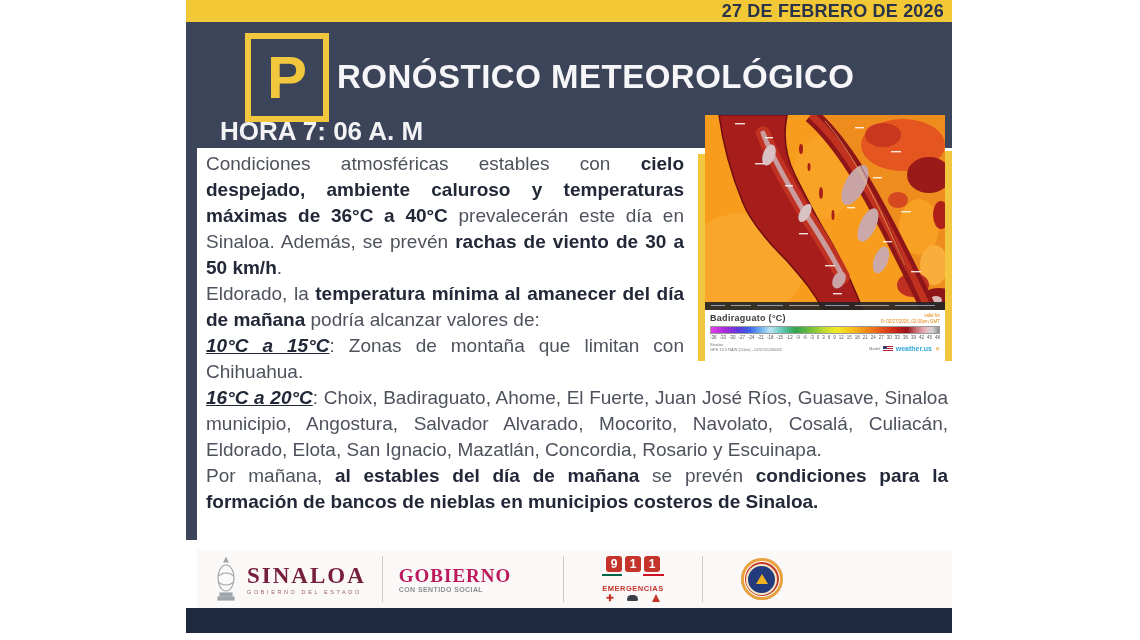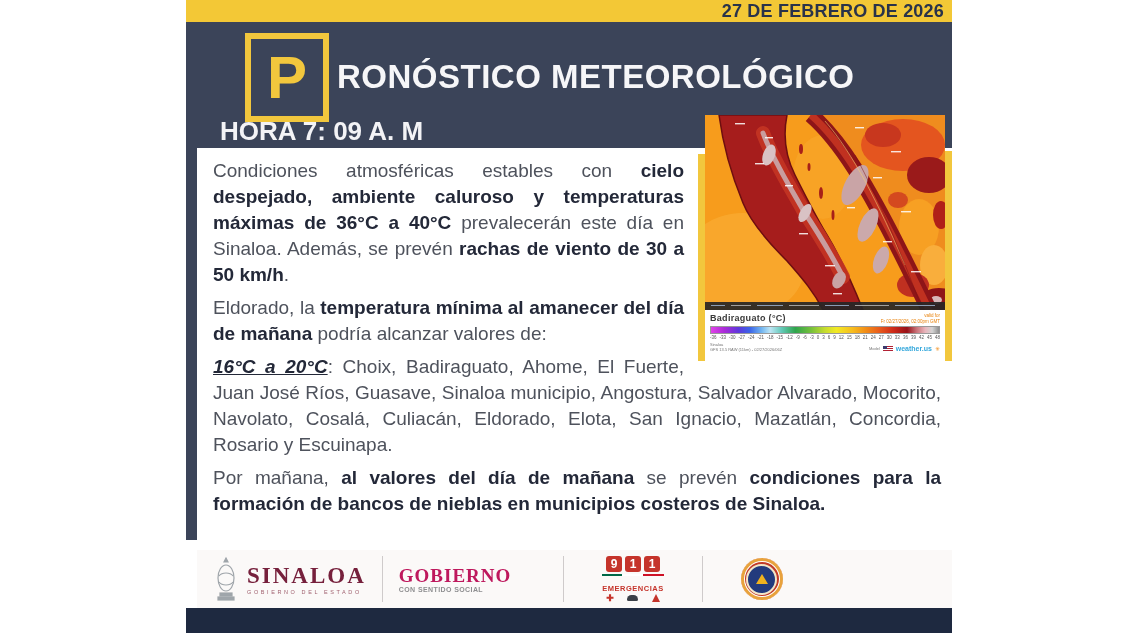--- a/index.html
+++ b/index.html
@@ -19,21 +19,21 @@
   .p-letter{color:#F2C73D;font-size:60px;font-weight:600;line-height:1;}
   .title-block{position:absolute;left:151px;top:12px;color:#F6F6F8;font-weight:bold;
                font-size:33px;line-height:38px;letter-spacing:.5px;margin-top:24px;}
   .hora{position:absolute;left:34px;bottom:1px;color:#F3F3F6;font-weight:bold;font-size:26px;}
 
   
   .sidebar-strip{position:absolute;left:0;top:148px;width:11px;height:392px;background:#3B4459;}
 
   
   .content{position:absolute;left:11px;top:148px;width:755px;padding:3px 4px 0 9px;box-sizing:border-box;}
-  .content p{margin:7px;font-size:19px;line-height:26px;text-align:justify;color:#4E525C;}
+  .content p{margin:0;font-size:19px;line-height:26px;text-align:justify;color:#4E525C;}
   .content b{color:#232838;}
   .temp-range{font-weight:bold;font-style:italic;text-decoration:underline;color:#232838;}
 
   
   .map-float{float:right;width:256px;height:210px;margin:0 -4px 4px 12px;position:relative;}
   .map-visual{position:absolute;top:-36px;right:0;width:254px;height:246px;}
   .strip-left{position:absolute;left:0;top:39px;width:7px;height:207px;background:#F2C73D;}
   .strip-right{position:absolute;right:0;top:36px;width:7px;height:210px;background:#F2C73D;}
   .map-img{position:absolute;left:7px;top:0;width:240px;height:195px;background:#F79C1C;}
   .legend{position:absolute;left:7px;top:195px;width:240px;height:51px;background:#ffffff;
@@ -104,21 +104,21 @@
       <span class="date-text">27 DE FEBRERO DE 2026</span>
     </div>
 
     <div class="header">
       <div class="p-box">
         <span class="p-letter">P</span>
       </div>
       <div class="title-block">
         <div>RONÓSTICO METEOROLÓGICO</div>
       </div>
-      <div class="hora">HORA 7: 09 A. M</div>
+      <div class="hora">HORA 7: 06 A. M</div>
     </div>
 
     <div class="sidebar-strip"></div>
 
     <div class="content">
 
       <div class="map-float">
         <div class="map-visual">
           <div class="strip-left"></div>
           <div class="strip-right"></div>
@@ -246,24 +246,25 @@
               </span>
             </div>
           </div>
         </div>
       </div>
 
       <p><span>Condiciones atmosféricas estables con </span><b>cielo despejado, ambiente caluroso y temperaturas máximas de 36°C a 40°C</b><span> prevalecerán este día en Sinaloa. Además, se prevén </span><b>rachas de viento de 30 a 50 km/h</b><span>.</span></p>
 
       <p><span>Eldorado, la </span><b>temperatura mínima al amanecer del día de mañana</b><span> podría alcanzar valores de:</span></p>
 
+      <p><span class="temp-range">10°C a 15°C</span><span>: Zonas de montaña que limitan con Chihuahua.</span></p>
 
       <p><span class="temp-range">16°C a 20°C</span><span>: Choix, Badiraguato, Ahome, El Fuerte, Juan José Ríos, Guasave, Sinaloa municipio, Angostura, Salvador Alvarado, Mocorito, Navolato, Cosalá, Culiacán, Eldorado, Elota, San Ignacio, Mazatlán, Concordia, Rosario y Escuinapa.</span></p>
 
-      <p><span>Por mañana, </span><b>al valores del día de mañana</b><span> se prevén </span><b>condiciones para la formación de bancos de nieblas en municipios costeros de Sinaloa.</b></p>
+      <p><span>Por mañana, </span><b>al estables del día de mañana</b><span> se prevén </span><b>condiciones para la formación de bancos de nieblas en municipios costeros de Sinaloa.</b></p>
     </div>
 
     <div class="logos">
       <svg class="emblem" width="26" height="46" viewBox="0 0 26 46" xmlns="http://www.w3.org/2000/svg">
         <g fill="none" stroke="#9FA5AA" stroke-width="1.2">
           <path d="M13,2 L15,6 L11,6 Z" fill="#9FA5AA"></path>
           <ellipse cx="13" cy="22" rx="8" ry="13"></ellipse>
           <path d="M6,20 C9,16 17,16 20,20"></path>
           <path d="M6,26 C9,30 17,30 20,26"></path>
           <rect x="7" y="37" width="12" height="3" fill="#9FA5AA"></rect>

